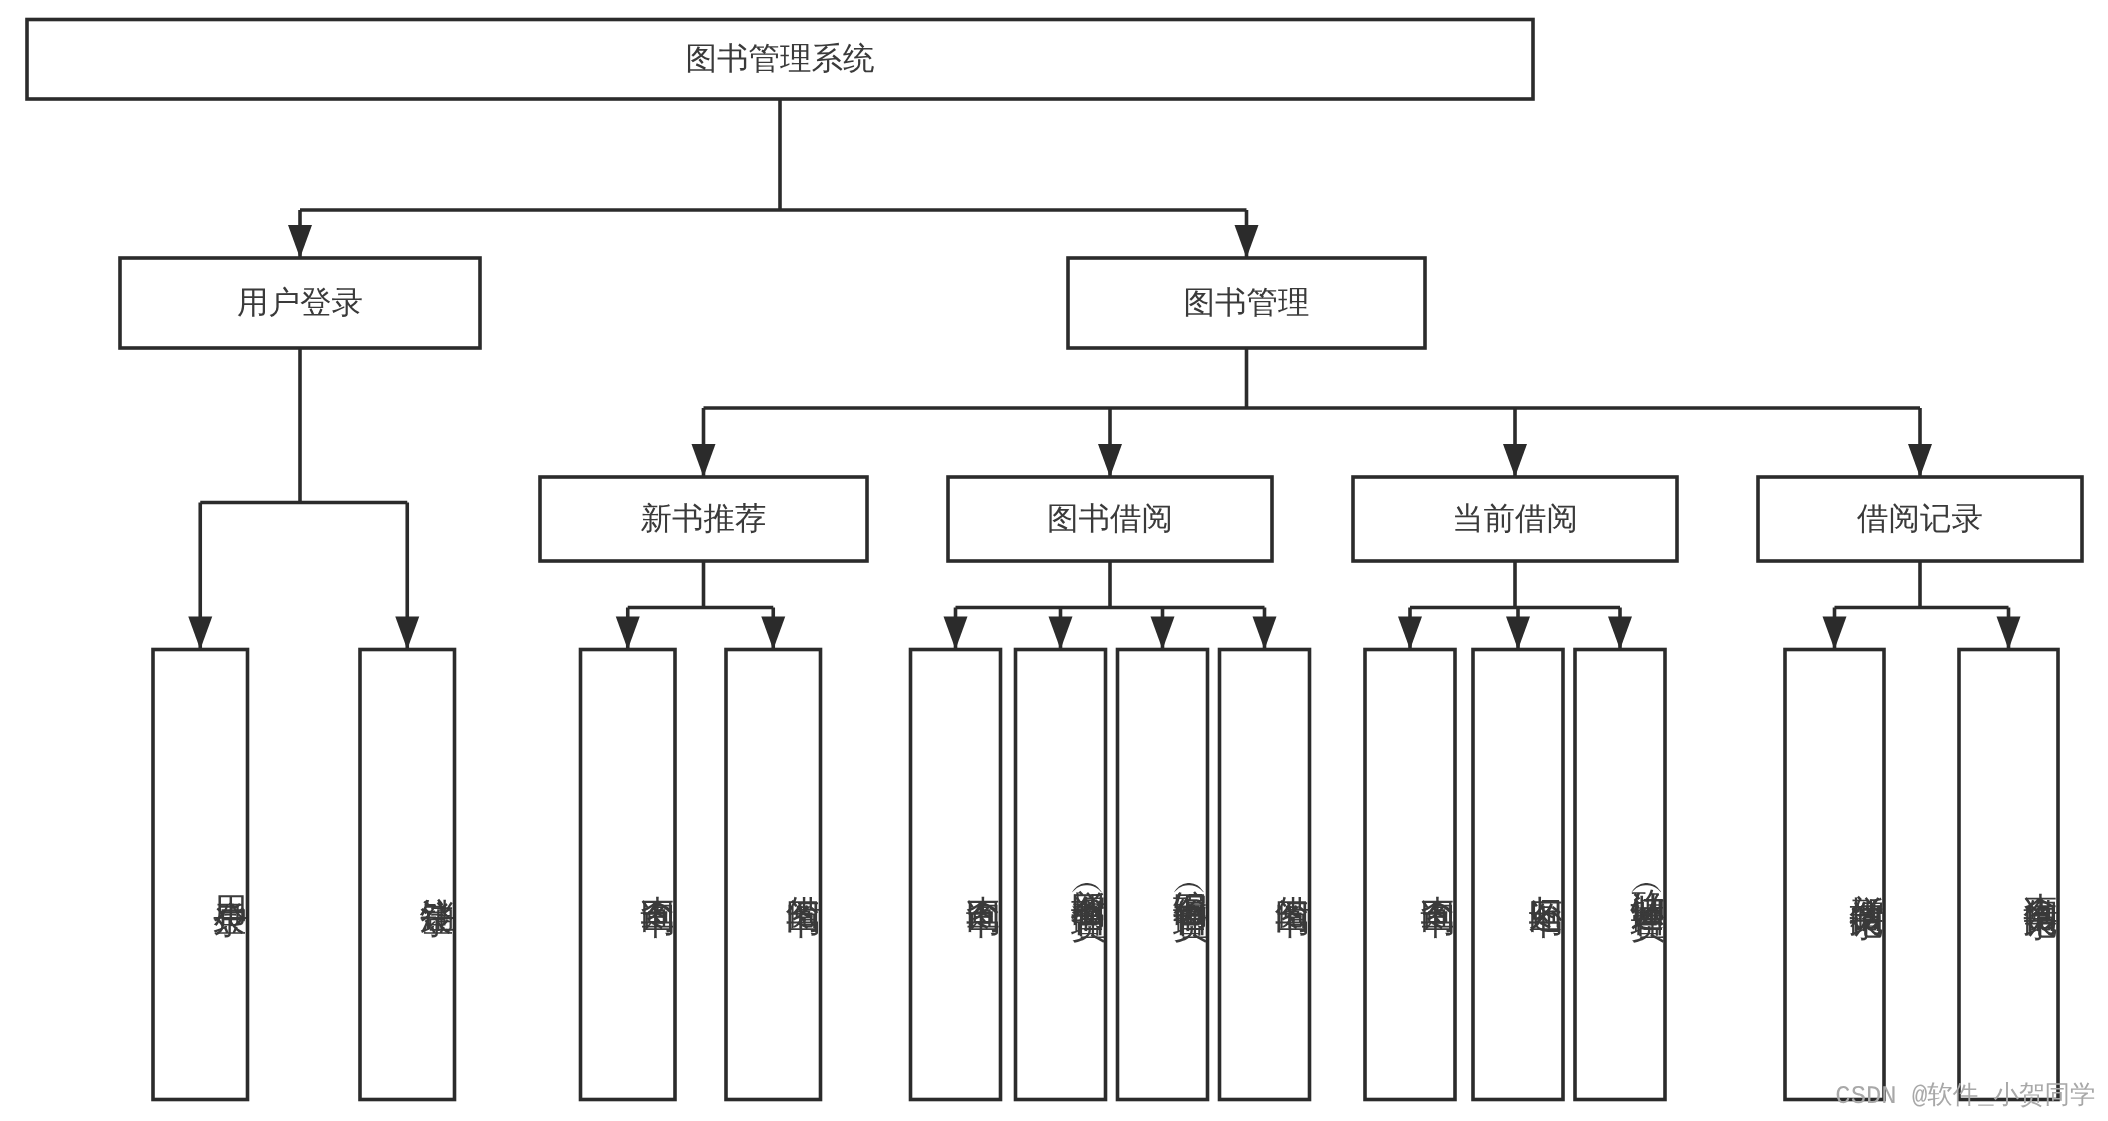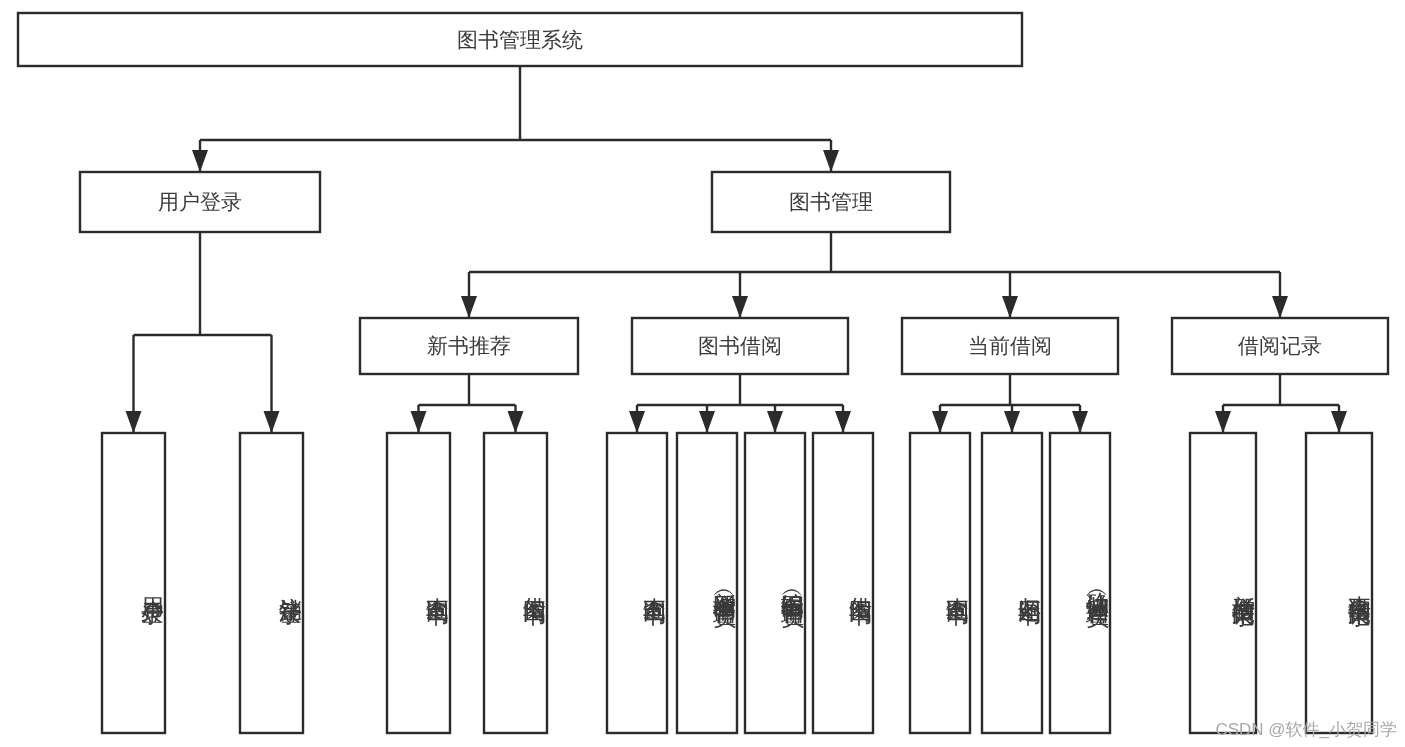--- a/index.html
+++ b/index.html
@@ -31,21 +31,21 @@
     white-space:nowrap;
     display:flex;
     align-items:flex-start;
     justify-content:center;
     pointer-events:none;
   }
   .watermark{
     position:absolute;
     right:8px;
     bottom:6px;
-    font-family:Liberation Sans, sans-serif;
+    font-family:Liberation Mono, monospace;
     font-size:17px;
     color:#a8a8a8;
     white-space:nowrap;
   }
 </style>
 </head>
 <body>
 
 <div id="stage">
 

